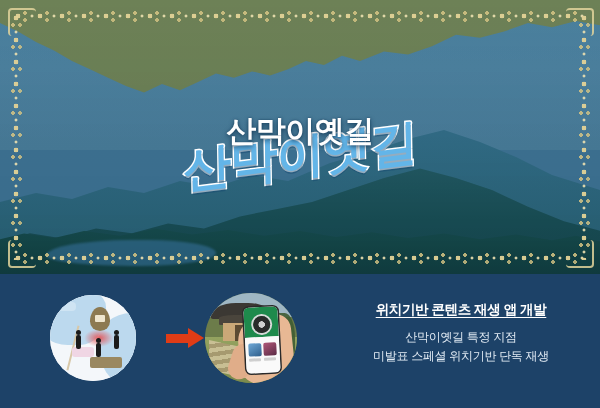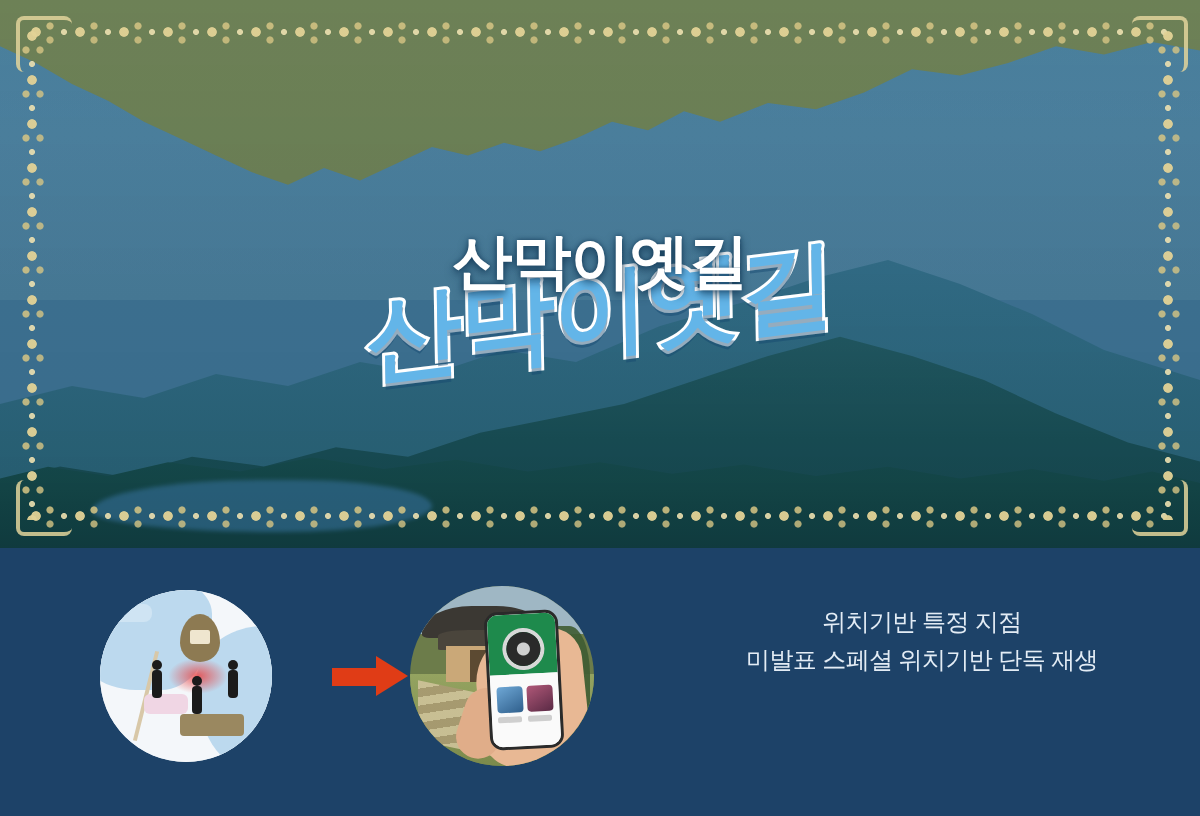--- a/index.html
+++ b/index.html
@@ -340,17 +340,18 @@
       <div class="phone-body">
         <div class="alb alb1"></div>
         <div class="alb alb2"></div>
         <div class="albtxt albtxt1"></div>
         <div class="albtxt albtxt2"></div>
       </div>
     </div>
   </div>
 
   <div class="panel-text">
-    <p class="ptx-line">위치기반 특정 지점</p>
+    <p class="ptx-head">위치기반 콘텐츠 재생 앱 개발</p>
+    <p class="ptx-line">산막이옛길 특정 지점</p>
     <p class="ptx-line">미발표 스페셜 위치기반 단독 재생</p>
   </div>
 
 </div>
 
 </body></html>

